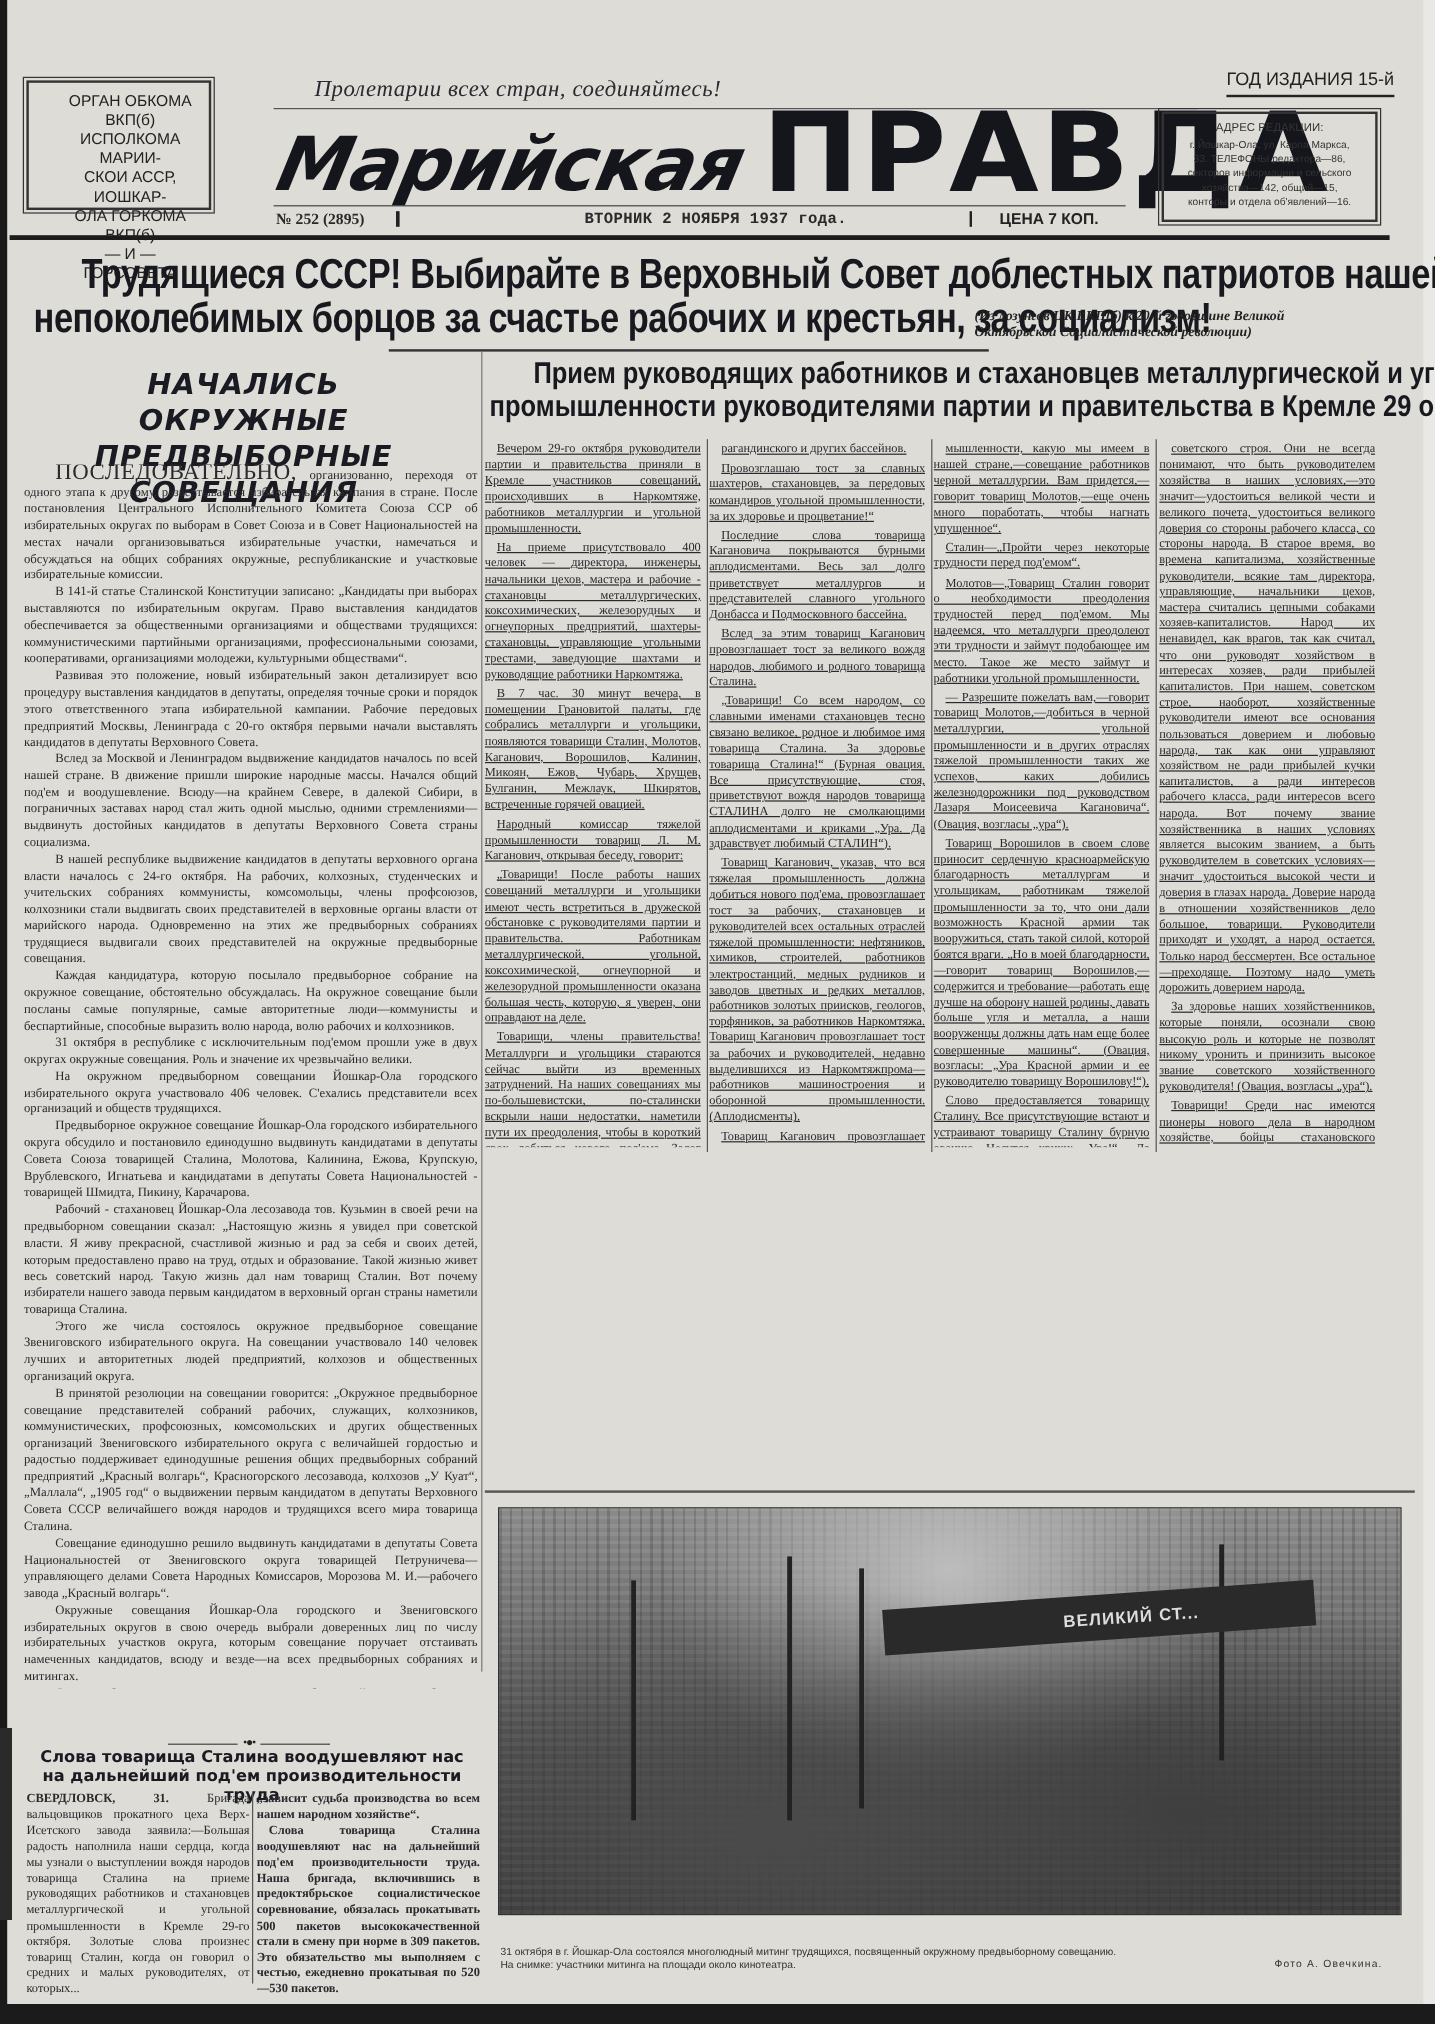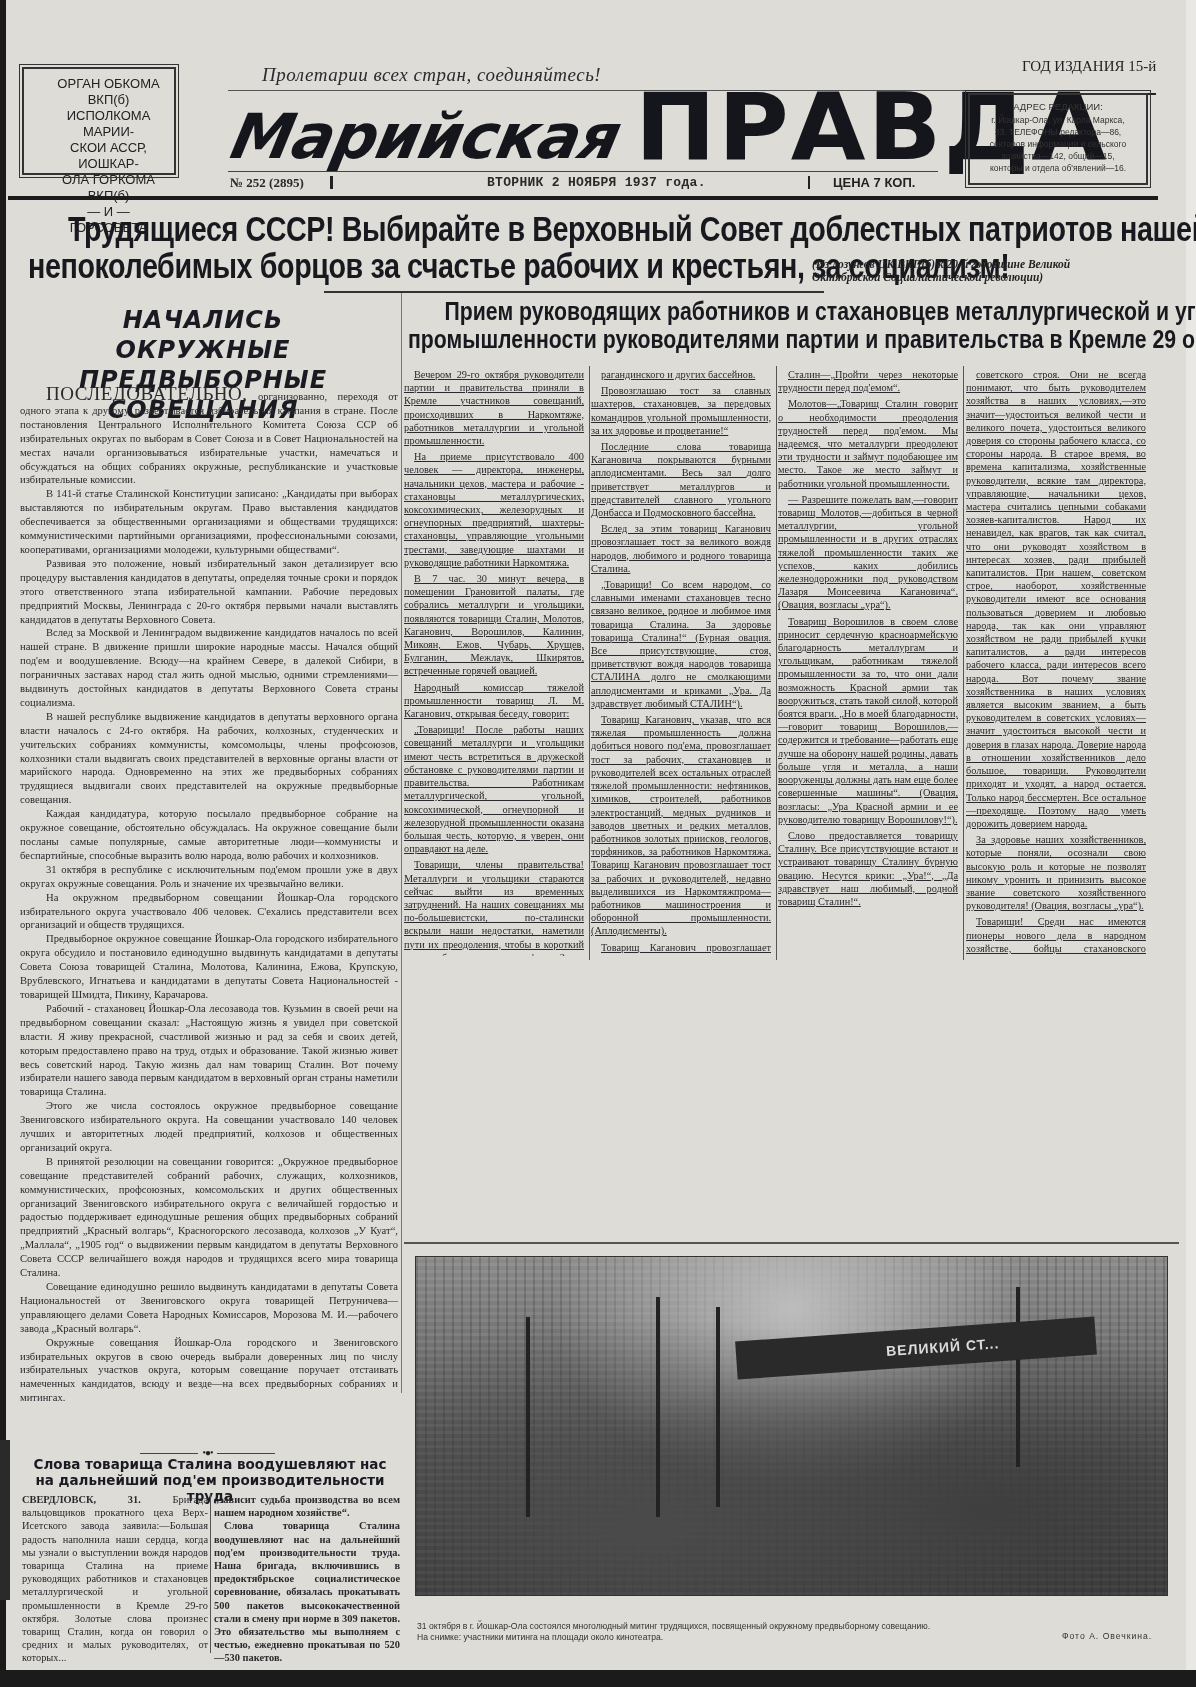--- a/index.html
+++ b/index.html
@@ -41,21 +41,21 @@
     position:absolute; left:635px; top:74px; font-family:"DejaVu Sans", sans-serif;
     font-weight:bold; font-size:92px; color:#15151c; letter-spacing:2px;
     transform:scaleX(1.05); transform-origin:left top;
   }
   .masthead-rule { position:absolute; left:228px; top:171px; width:710px; height:1px; background:#444; }
   .issue { position:absolute; left:230px; top:175px; font-size:13px; font-weight:bold; color:#2a2a2a; }
   .sep1 { position:absolute; left:330px; top:176px; width:3px; height:13px; background:#222; }
   .date { position:absolute; left:487px; top:175px; font-size:13px; font-weight:bold; color:#2a2a2a; letter-spacing:0.3px;font-family:Liberation Mono, monospace;}
   .sep2 { position:absolute; left:808px; top:176px; width:2px; height:13px; background:#222; }
   .price { position:absolute; left:833px; top:175px; font-size:13px; font-weight:bold; font-family:"Liberation Sans", sans-serif; color:#222; }
-  .year { position:absolute; left:1022px; top:58px; font-family:Liberation Serif, serif; font-size:15px; color:#222; border-bottom:2px solid #222; padding-bottom:18px; }
+  .year { position:absolute; left:1022px; top:58px; font-family:Liberation Sans, sans-serif; font-size:15px; color:#222; border-bottom:2px solid #222; padding-bottom:4px; }
   .address-box {
     position:absolute; left:968px; top:93px; width:180px; height:92px;
     border:2px solid #333; outline:1px solid #333; outline-offset:2px;
     text-align:center; font-size:8.5px; line-height:12px; padding-top:6px; color:#333;
     font-family:"Liberation Sans", sans-serif;
   }
   .address-box .t { font-size:9.5px; display:block; margin-bottom:1px;}
   .thick-rule { position:absolute; left:8px; top:196px; width:1150px; height:4px; background:#1c1c1c; }
 
   
@@ -253,20 +253,21 @@
     <p>Провозглашаю тост за славных шахтеров, стахановцев, за передовых командиров угольной промышленности, за их здоровье и процветание!“</p>
     <p>Последние слова товарища Кагановича покрываются бурными аплодисментами. Весь зал долго приветствует металлургов и представителей славного угольного Донбасса и Подмосковного бассейна.</p>
     <p>Вслед за этим товарищ Каганович провозглашает тост за великого вождя народов, любимого и родного товарища Сталина.</p>
     <p>„Товарищи! Со всем народом, со славными именами стахановцев тесно связано великое, родное и любимое имя товарища Сталина. За здоровье товарища Сталина!“ (Бурная овация. Все присутствующие, стоя, приветствуют вождя народов товарища СТАЛИНА долго не смолкающими аплодисментами и криками „Ура. Да здравствует любимый СТАЛИН“).</p>
     <p>Товарищ Каганович, указав, что вся тяжелая промышленность должна добиться нового под'ема, провозглашает тост за рабочих, стахановцев и руководителей всех остальных отраслей тяжелой промышленности: нефтяников, химиков, строителей, работников электростанций, медных рудников и заводов цветных и редких металлов, работников золотых приисков, геологов, торфяников, за работников Наркомтяжа. Товарищ Каганович провозглашает тост за рабочих и руководителей, недавно выделившихся из Наркомтяжпрома—работников машиностроения и оборонной промышленности. (Аплодисменты).</p>
     <p>Товарищ Каганович провозглашает тост за здоровье председателя Совета Народных Комиссаров СССР—Вячеслава Михайловича Молотова, за старейшего металлиста председателя ЦИК СССР Михаила Ивановича Калинина, за маршала Советского Союза наркома обороны Климентия Ефремовича Ворошилова, организатора и наркома нашей пищевой промышленности товарища Анастаса Ивановича Микояна, славного наркома внутренних дел СССР товарища Николая Ивановича Ежова, секретаря ЦК ВКП(б) товарища А. А. Андреева; за гостеприимную красную Москву, за москвичей и руководителя московских большевиков Н. С. Хрущева, за членов правительства СССР и РСФСР. (Овации и возгласы „Ура“).</p>
 
   </div>
   <div class="rvrule" style="left:776px"></div>
   <div class="rcol rc3">
+    <p>мышленности, какую мы имеем в нашей стране,—совещание работников черной металлургии. Вам придется,—говорит товарищ Молотов,—еще очень много поработать, чтобы нагнать упущенное“.</p>
     <p>Сталин—„Пройти через некоторые трудности перед под'емом“.</p>
     <p>Молотов—„Товарищ Сталин говорит о необходимости преодоления трудностей перед под'емом. Мы надеемся, что металлурги преодолеют эти трудности и займут подобающее им место. Такое же место займут и работники угольной промышленности.</p>
     <p>— Разрешите пожелать вам,—говорит товарищ Молотов,—добиться в черной металлургии, угольной промышленности и в других отраслях тяжелой промышленности таких же успехов, каких добились железнодорожники под руководством Лазаря Моисеевича Кагановича“. (Овация, возгласы „ура“).</p>
     <p>Товарищ Ворошилов в своем слове приносит сердечную красноармейскую благодарность металлургам и угольщикам, работникам тяжелой промышленности за то, что они дали возможность Красной армии так вооружиться, стать такой силой, которой боятся враги. „Но в моей благодарности,—говорит товарищ Ворошилов,—содержится и требование—работать еще лучше на оборону нашей родины, давать больше угля и металла, а наши вооруженцы должны дать нам еще более совершенные машины“. (Овация, возгласы: „Ура Красной армии и ее руководителю товарищу Ворошилову!“).</p>
     <p>Слово предоставляется товарищу Сталину. Все присутствующие встают и устраивают товарищу Сталину бурную овацию. Несутся крики: „Ура!“, „Да здравствует наш любимый, родной товарищ Сталин!“.</p>
 
   </div>
   <div class="rvrule" style="left:963px"></div>
   <div class="rcol rc4">
     <p>советского строя. Они не всегда понимают, что быть руководителем хозяйства в наших условиях,—это значит—удостоиться великой чести и великого почета, удостоиться великого доверия со стороны рабочего класса, со стороны народа. В старое время, во времена капитализма, хозяйственные руководители, всякие там директора, управляющие, начальники цехов, мастера считались цепными собаками хозяев-капиталистов. Народ их ненавидел, как врагов, так как считал, что они руководят хозяйством в интересах хозяев, ради прибылей капиталистов. При нашем, советском строе, наоборот, хозяйственные руководители имеют все основания пользоваться доверием и любовью народа, так как они управляют хозяйством не ради прибылей кучки капиталистов, а ради интересов рабочего класса, ради интересов всего народа. Вот почему звание хозяйственника в наших условиях является высоким званием, а быть руководителем в советских условиях—значит удостоиться высокой чести и доверия в глазах народа. Доверие народа в отношении хозяйственников дело большое, товарищи. Руководители приходят и уходят, а народ остается. Только народ бессмертен. Все остальное—преходяще. Поэтому надо уметь дорожить доверием народа.</p>

